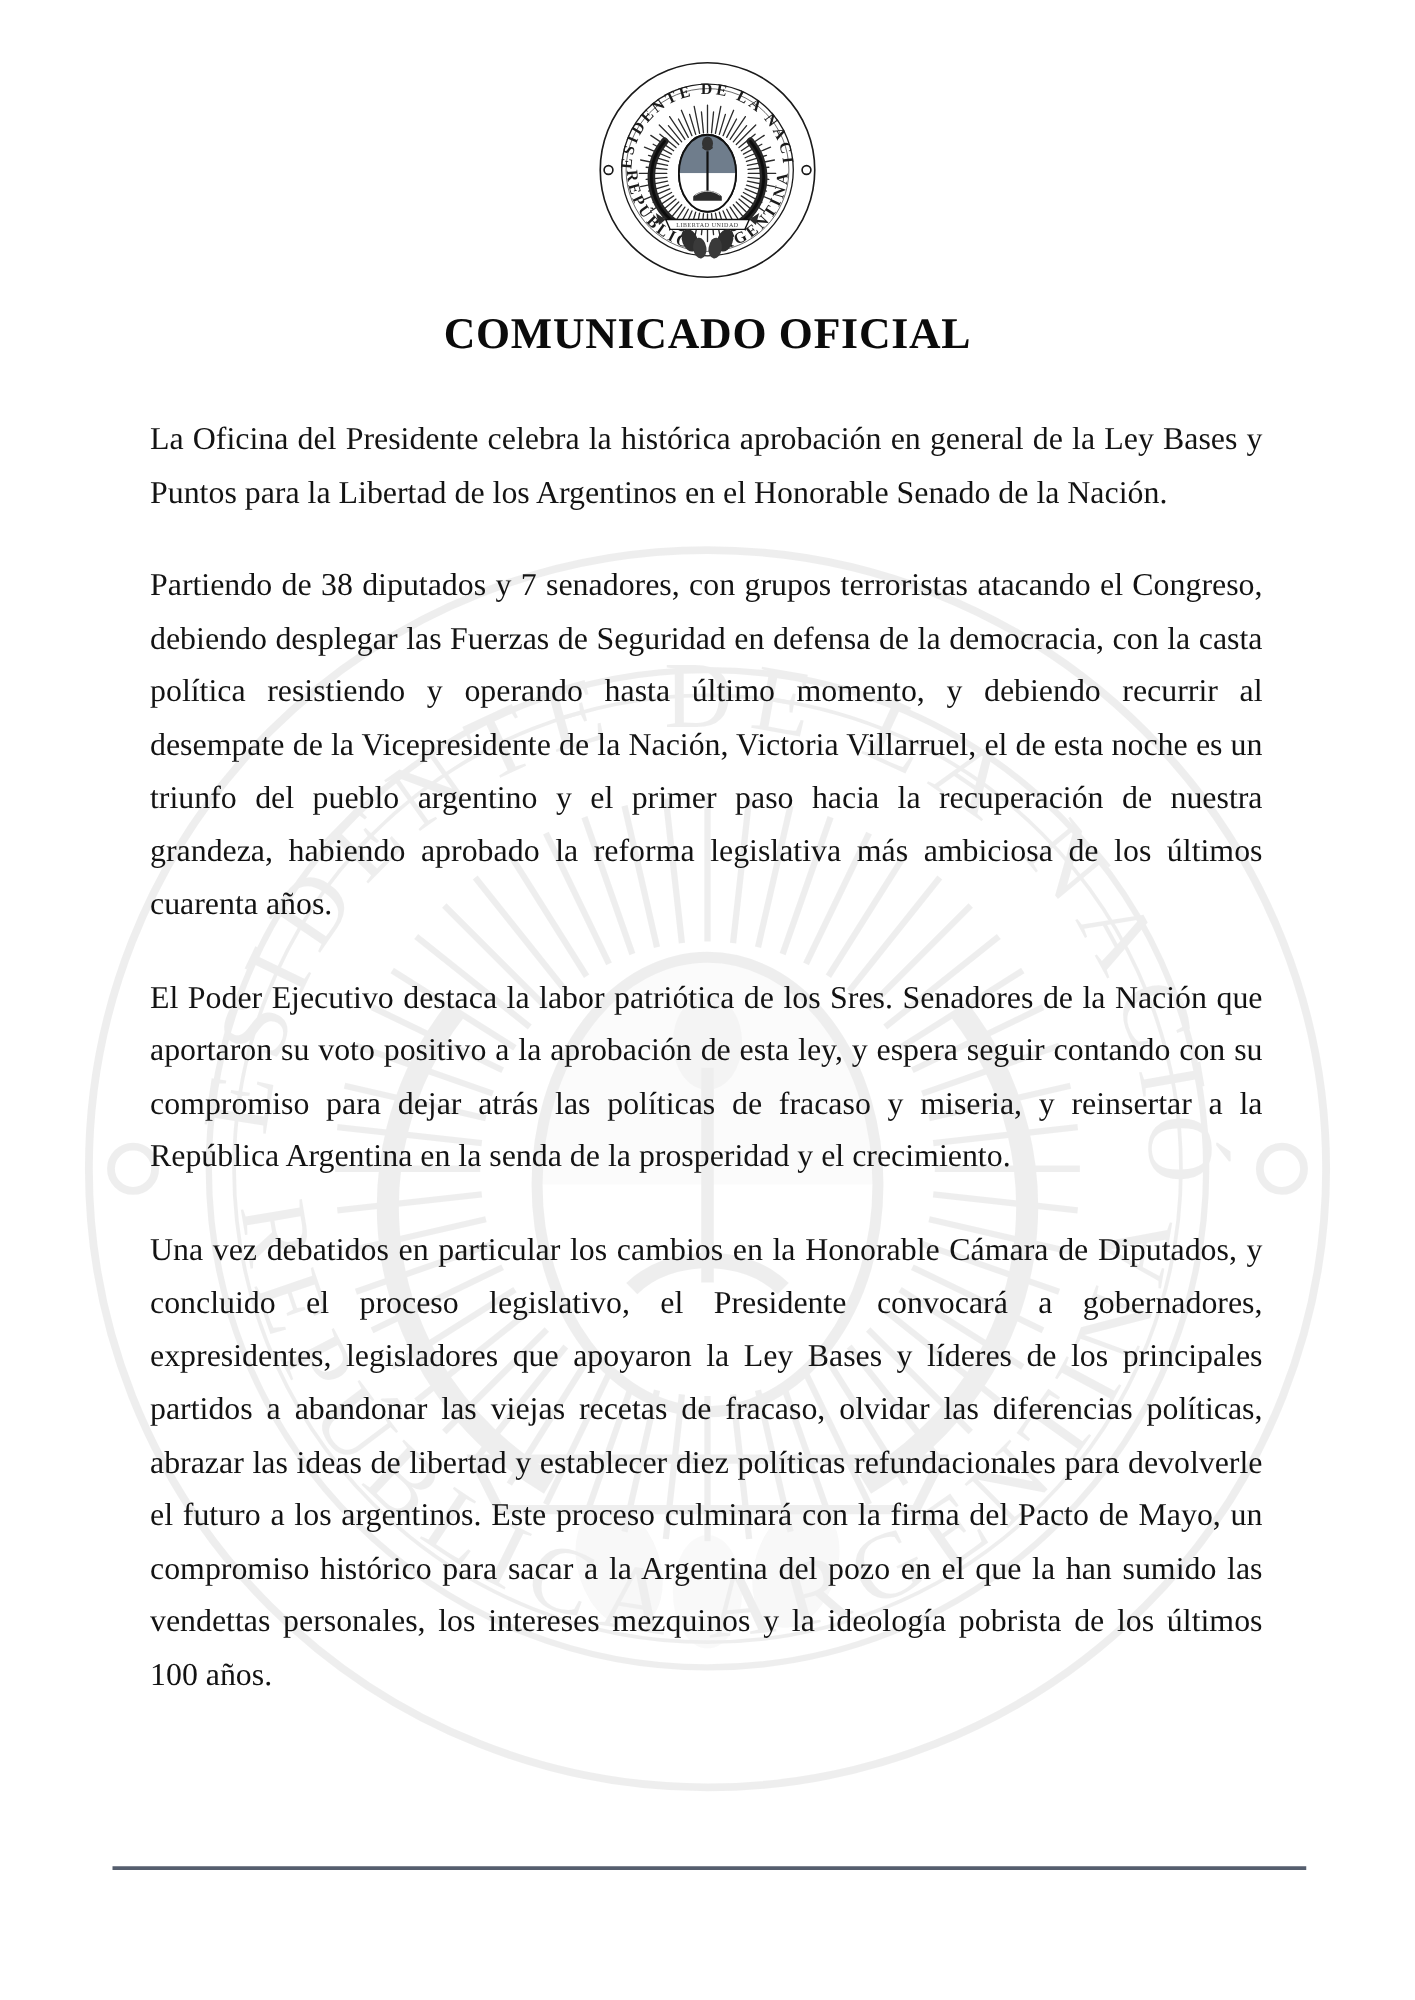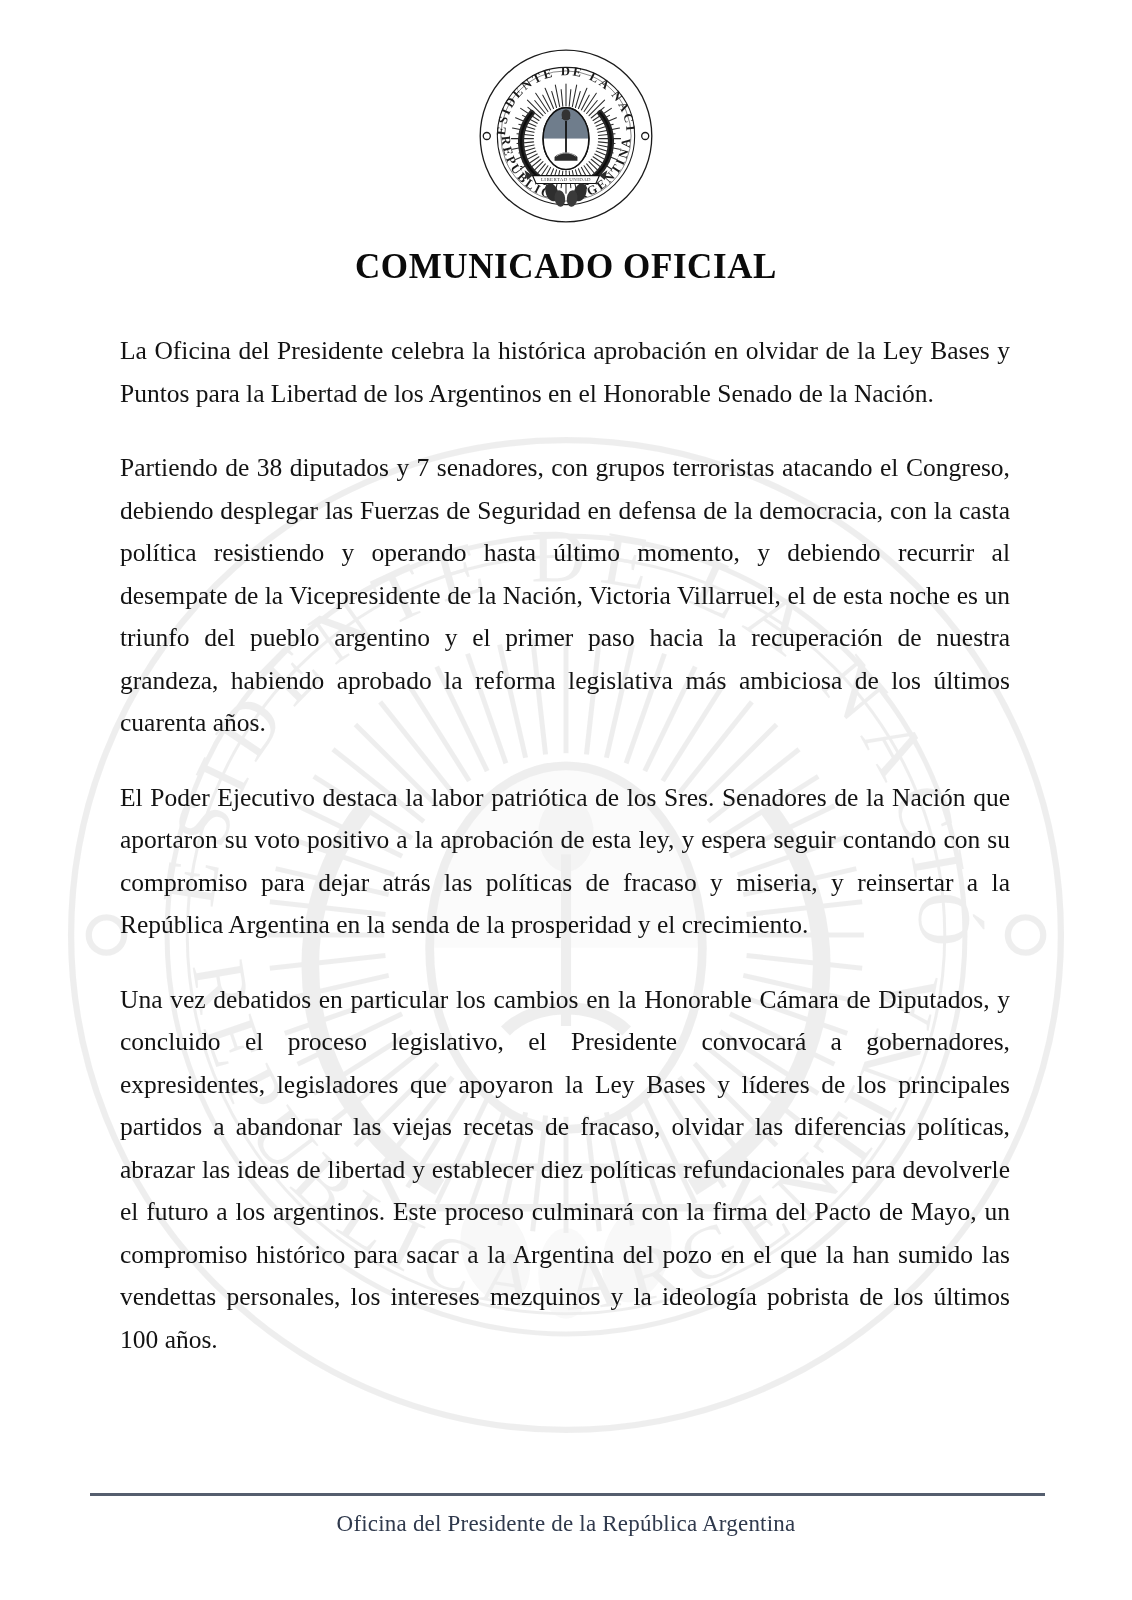--- a/index.html
+++ b/index.html
@@ -323,22 +323,21 @@
       <ellipse cx="168" cy="328" rx="14" ry="21" fill="#2e2e2e" transform="rotate(-20 168 328)"></ellipse>
       <ellipse cx="232" cy="328" rx="14" ry="21" fill="#2e2e2e" transform="rotate(20 232 328)"></ellipse>
       <ellipse cx="186" cy="342" rx="12" ry="19" fill="#3a3a3a" transform="rotate(-8 186 342)"></ellipse>
       <ellipse cx="214" cy="342" rx="12" ry="19" fill="#3a3a3a" transform="rotate(8 214 342)"></ellipse>
     </svg>
   </div>
 
   <div id="title">COMUNICADO OFICIAL</div>
 
   <div id="body-text">
-    <p class="para">La Oficina del Presidente celebra la histórica aprobación en olvidar de la Ley Bases y Puntos para la Libertad de los Argentinos en el Honorable Senado de la Nación.</p>
+    <p class="para">La Oficina del Presidente celebra la histórica aprobación en general de la Ley Bases y Puntos para la Libertad de los Argentinos en el Honorable Senado de la Nación.</p>
     <p class="para">Partiendo de 38 diputados y 7 senadores, con grupos terroristas atacando el Congreso, debiendo desplegar las Fuerzas de Seguridad en defensa de la democracia, con la casta política resistiendo y operando hasta último momento, y debiendo recurrir al desempate de la Vicepresidente de la Nación, Victoria Villarruel, el de esta noche es un triunfo del pueblo argentino y el primer paso hacia la recuperación de nuestra grandeza, habiendo aprobado la reforma legislativa más ambiciosa de los últimos cuarenta años.</p>
     <p class="para">El Poder Ejecutivo destaca la labor patriótica de los Sres. Senadores de la Nación que aportaron su voto positivo a la aprobación de esta ley, y espera seguir contando con su compromiso para dejar atrás las políticas de fracaso y miseria, y reinsertar a la República Argentina en la senda de la prosperidad y el crecimiento.</p>
     <p class="para">Una vez debatidos en particular los cambios en la Honorable Cámara de Diputados, y concluido el proceso legislativo, el Presidente convocará a gobernadores, expresidentes, legisladores que apoyaron la Ley Bases y líderes de los principales partidos a abandonar las viejas recetas de fracaso, olvidar las diferencias políticas, abrazar las ideas de libertad y establecer diez políticas refundacionales para devolverle el futuro a los argentinos. Este proceso culminará con la firma del Pacto de Mayo, un compromiso histórico para sacar a la Argentina del pozo en el que la han sumido las vendettas personales, los intereses mezquinos y la ideología pobrista de los últimos 100 años.</p>
   </div>
 
   <div id="footer-rule"></div>
-  <div id="footer-text">Oficina del Presidente de la República Argentina</div>
 
 </div>
 
 </body></html>

